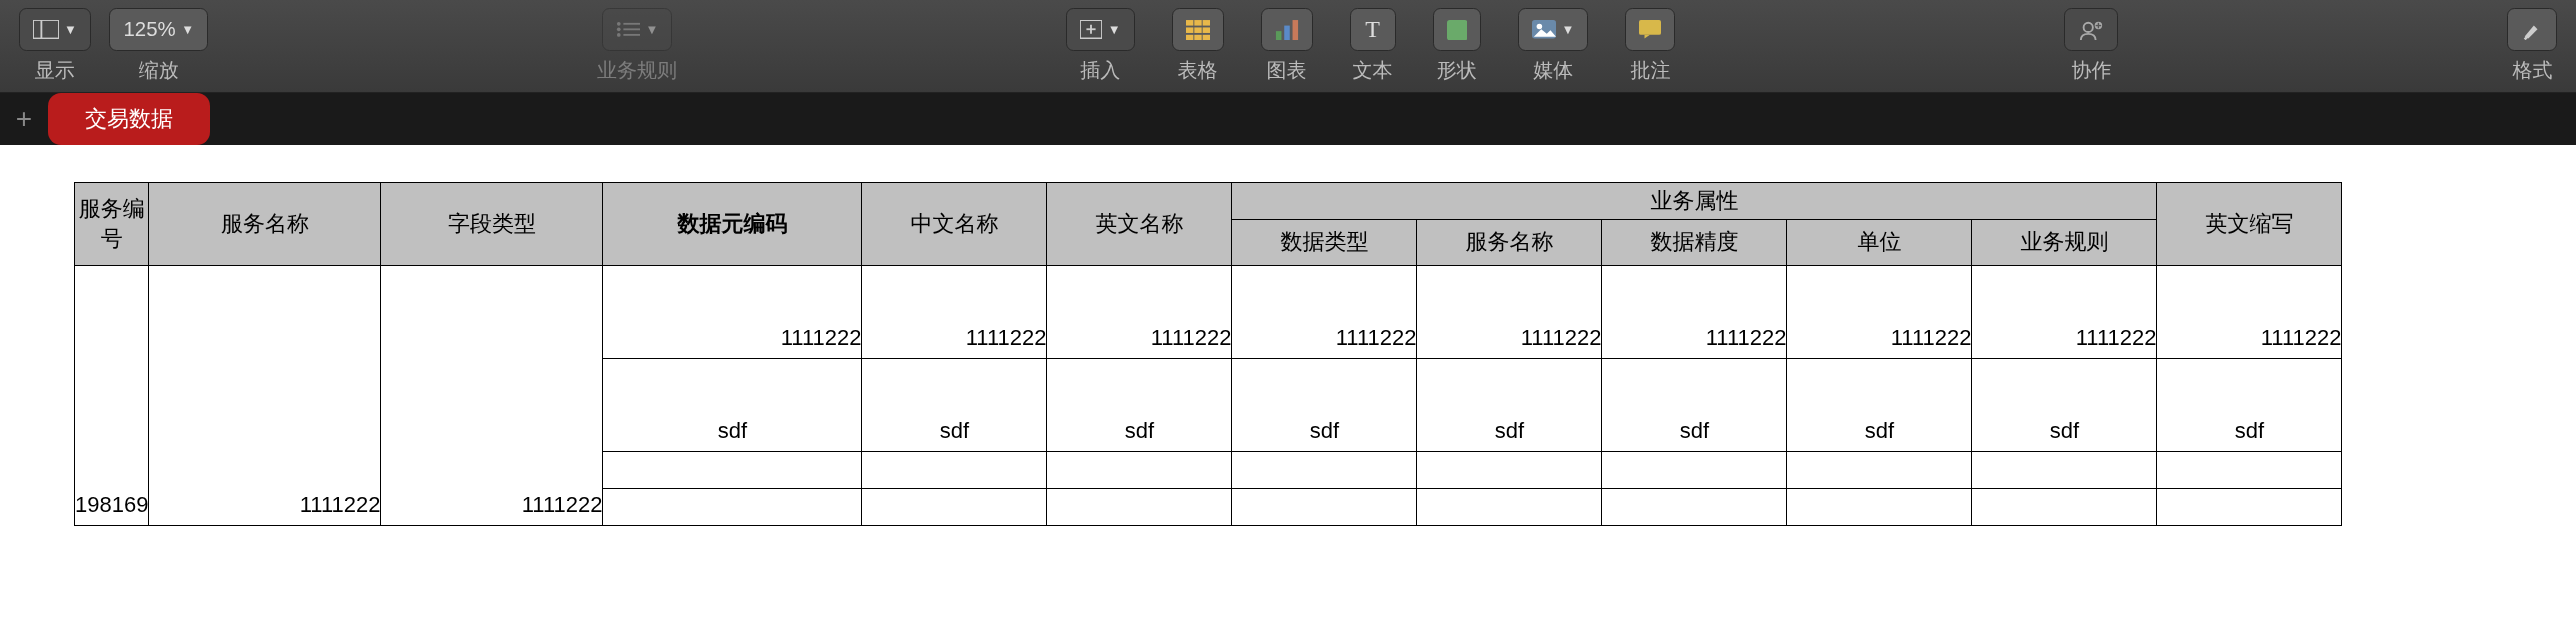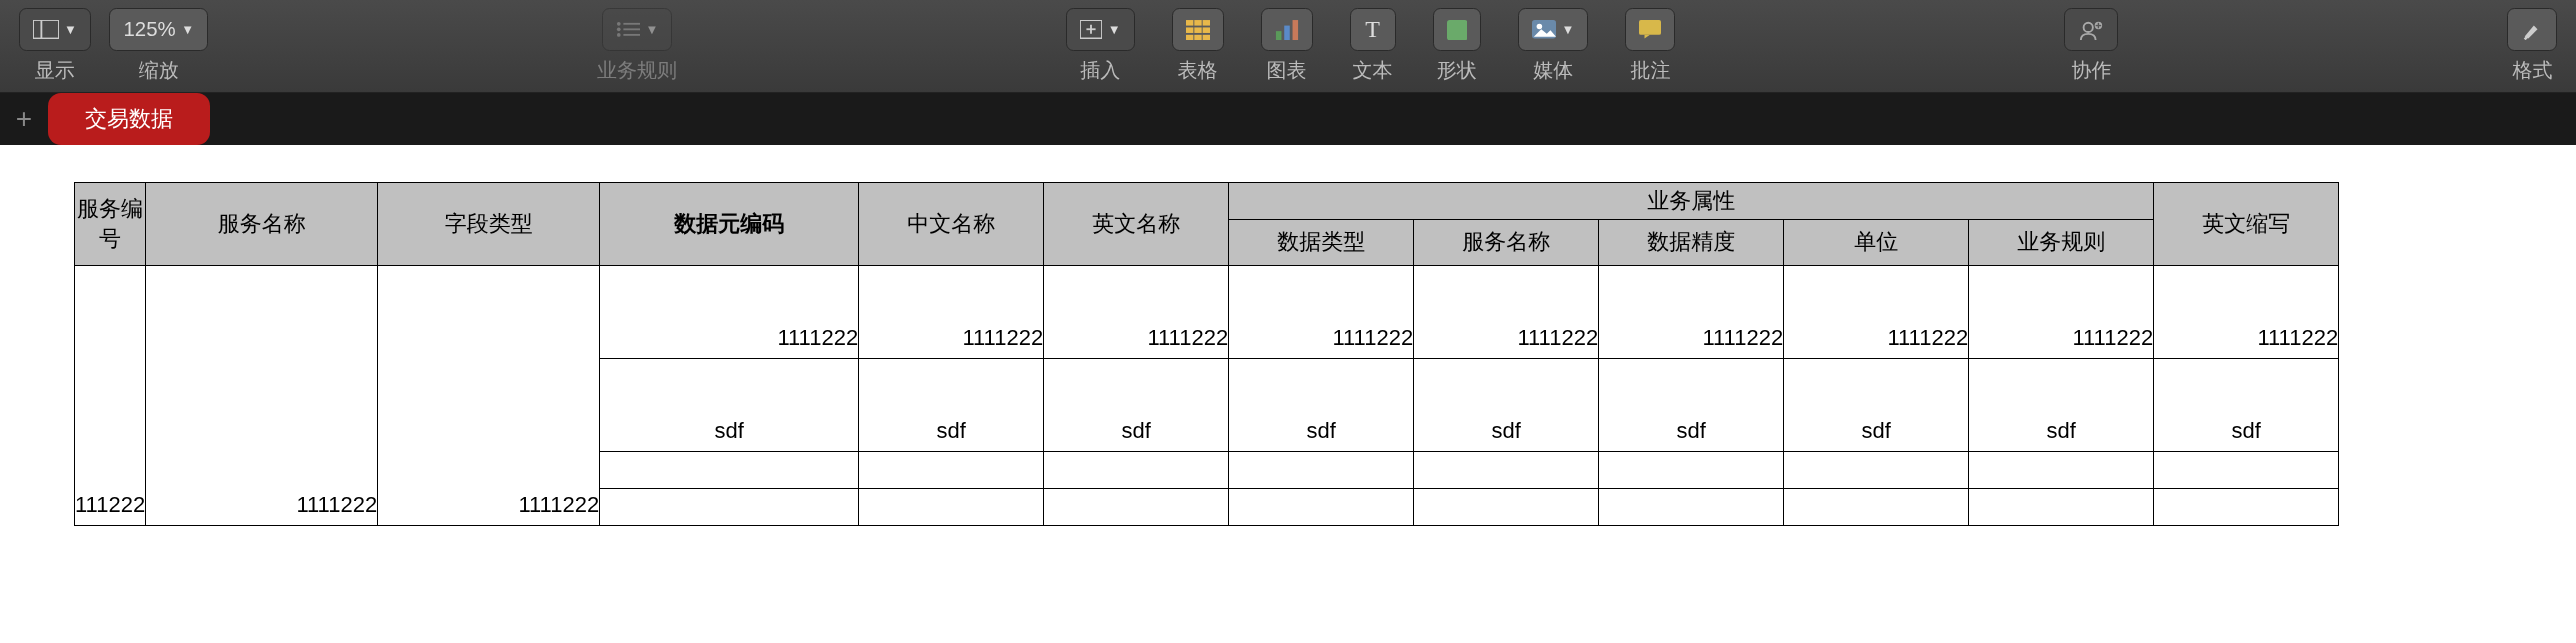--- a/index.html
+++ b/index.html
@@ -184,21 +184,21 @@
     <th class="hn" rowspan="2">英文缩写</th>
   </tr>
   <tr>
     <th class="hn" style="height:40px">数据类型</th>
     <th class="hn">服务名称</th>
     <th class="hn">数据精度</th>
     <th class="hn">单位</th>
     <th class="hn">业务规则</th>
   </tr>
   <tr class="r1">
-    <td rowspan="4">111222</td>
+    <td rowspan="4">198169</td>
     <td rowspan="4">1111222</td>
     <td rowspan="4">1111222</td>
     <td>1111222</td>
     <td>1111222</td>
     <td>1111222</td>
     <td>1111222</td>
     <td>1111222</td>
     <td>1111222</td>
     <td>1111222</td>
     <td>1111222</td>

